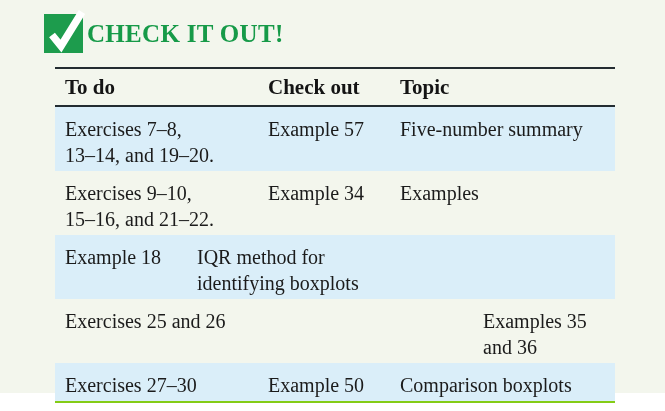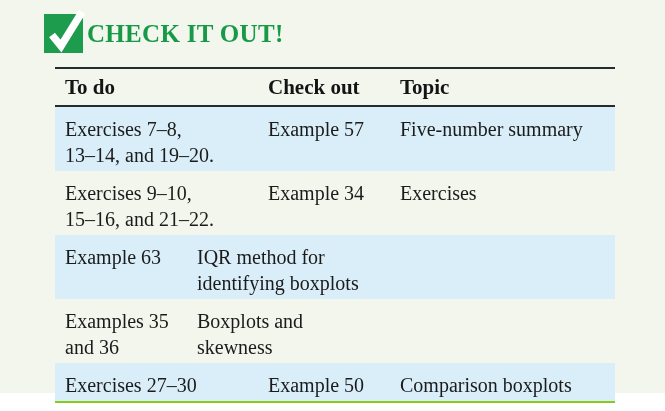--- a/index.html
+++ b/index.html
@@ -64,34 +64,33 @@
     <div class="c1 cell">Exercises 7–8,
 13–14, and 19–20.</div>
     <div class="c2 cell">Example 57</div>
     <div class="c3 cell">Five-number summary</div>
   </div>
 
   <div class="row">
     <div class="c1 cell">Exercises 9–10,
 15–16, and 21–22.</div>
     <div class="c2 cell">Example 34</div>
-    <div class="c3 cell">Exercises</div>
+    <div class="c3 cell">Examples</div>
   </div>
 
   <div class="row alt">
-    <div class="c2 cell">Example 63</div>
+    <div class="c2 cell">Example 18</div>
     <div class="c3 cell">IQR method for
 identifying boxplots</div>
   </div>
 
   <div class="row">
+    <div class="c1 cell">Exercises 25 and 26</div>
     <div class="c2 cell">Examples 35
 and 36</div>
-    <div class="c3 cell">Boxplots and
-skewness</div>
   </div>
 
   <div class="row alt">
     <div class="c1 cell">Exercises 27–30</div>
     <div class="c2 cell">Example 50</div>
     <div class="c3 cell">Comparison boxplots</div>
   </div>
 </div>
 
 </body></html>

